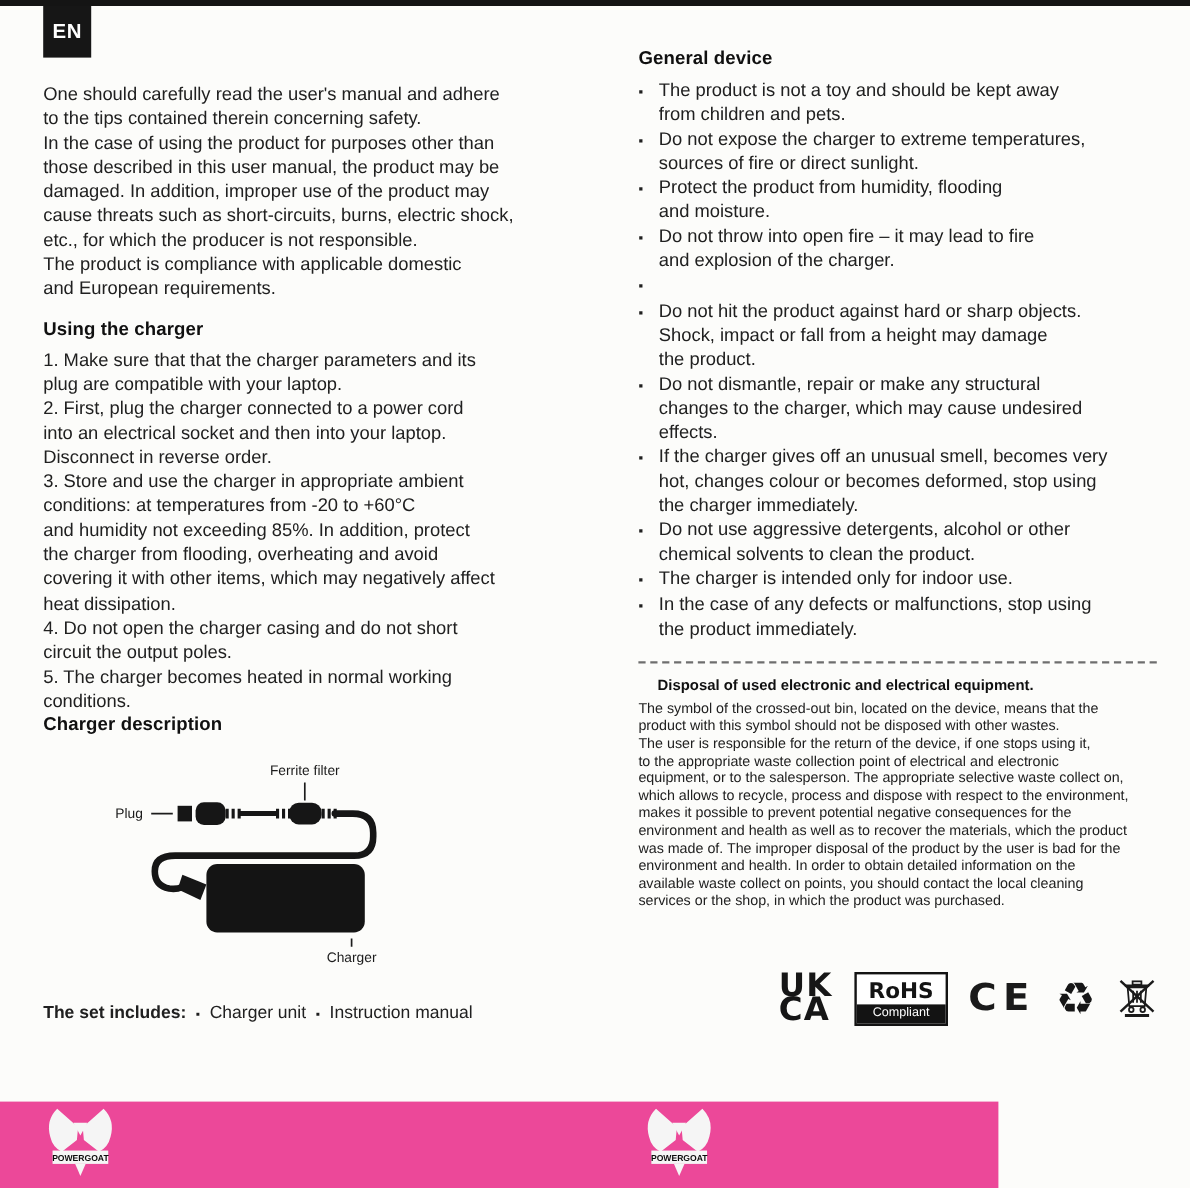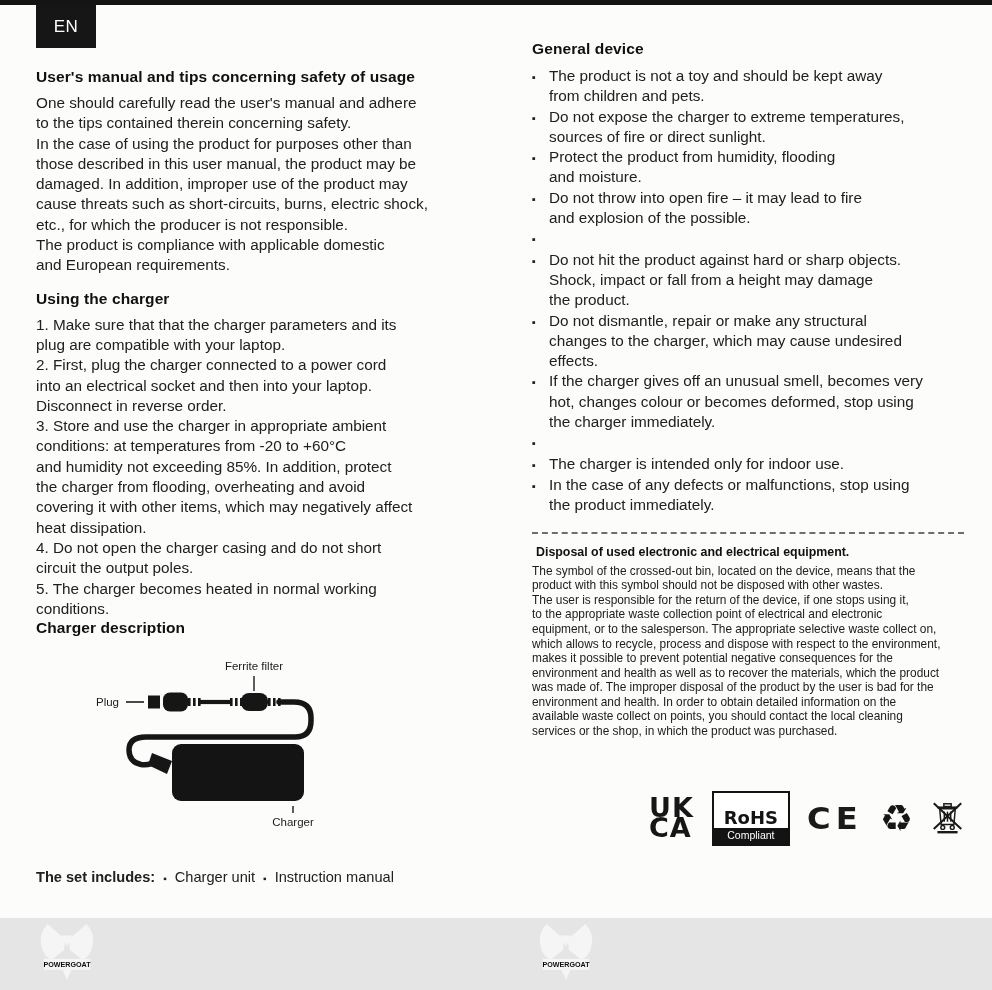--- a/index.html
+++ b/index.html
@@ -6,66 +6,65 @@
   .page{
     position:relative;
     width:992px;height:990px;
     background:#fcfcfa;
     font-family:"Liberation Sans", sans-serif;
     color:#202020;
     overflow:hidden;
   }
   .top-bar{position:absolute;top:0;left:0;width:992px;height:5px;background:#141414;}
   .en-badge{
-    position:absolute;top:5px;left:36px;width:60px;height:43px;
-    background:#161616;color:#fff;font-weight:normal;font-size:17px;
+    position:absolute;top:5px;left:36px;width:40px;height:43px;
+    background:#161616;color:#fff;font-weight:bold;font-size:17px;
     display:flex;align-items:center;justify-content:center;letter-spacing:.5px;text-align:right;
   }
   .col{position:absolute;}
   .col-left{left:36px;top:62px;width:464px;}
   .col-right{left:532px;top:36px;width:432px;}
   h2{font-size:15.5px;margin:0;color:#101010;letter-spacing:.1px;}
   .prewrap{white-space:pre-line;}
   .body-text{font-size:15.3px;line-height:20.3px;margin:7px 0 0 0;}
   .h-usage{margin-top:6px;}
   .h-using{margin-top:14px;}
   .h-desc{}
   .h-remarks{padding-top:4px;}
   .bullet-list{list-style:none;margin:8px 0 0 0;padding:0;font-size:15.3px;line-height:20.3px;}
   .bullet-list li{display:flex;}
   .bullet-list .marker{width:17px;flex:0 0 17px;font-size:11px;padding-top:1px;}
   .dashed-sep{margin:16px 0 11px 0;border-top:2px dashed #6e6e6e;height:0;}
-  .disposal-heading{font-size:12.4px;font-weight:bold;color:#101010;margin:0 0 5px 4px;}
+  .disposal-heading{font-size:12.4px;font-weight:bold;color:#101010;margin:0 0 5px 16px;}
   .small-text{font-size:11.9px;line-height:14.6px;margin:0;}
   .diagram{margin:12px 0 0 48px;}
-  .set-line{margin-top:24px;font-size:14.6px;display:flex;align-items:flex-end;gap:8px;}
+  .set-line{margin-top:14px;font-size:14.6px;display:flex;align-items:flex-end;gap:8px;}
   .set-line .lbl{font-weight:bold;}
   .set-line .sq{font-size:10px;position:relative;top:-1px;}
   .certs{margin-top:52px;display:flex;align-items:center;justify-content:flex-end;gap:18px;}
   .ukca{display:flex;flex-direction:column;font-weight:bold;font-size:27px;line-height:20px;letter-spacing:1px;color:#161616;font-family:"DejaVu Sans", sans-serif;}
   .rohs{border:2.5px solid #131313;width:74px;text-align:center;background:#fff;}
-  .rohs-top{display:block;font-weight:bold;font-size:18px;padding:14px 2px 0 2px;color:#131313;font-family:"DejaVu Sans", sans-serif;}
+  .rohs-top{display:block;font-weight:bold;font-size:18px;padding:4px 2px 0 2px;color:#131313;font-family:"DejaVu Sans", sans-serif;}
   .rohs-bottom{display:block;background:#131313;color:#fff;font-size:10.5px;padding:1px 2px 3px 2px;}
   .ce{font-family:"DejaVu Sans", sans-serif;font-weight:bold;font-size:31px;letter-spacing:5px;color:#1a1a1a;transform:scaleX(1.04);}
   .recycle{font-family:"DejaVu Sans", sans-serif;font-size:37px;line-height:1;color:#161616;}
-  .footer{position:absolute;left:0;top:918px;width:992px;height:72px;background:#e5e5e5;}
+  .footer{position:absolute;left:0;top:918px;width:832px;height:72px;background:#ec4899;}
   .goat-logo{position:absolute;top:3px;}
   .goat-logo.first{left:38px;}
   .goat-logo.second{left:537px;}
   svg text{font-family:"Liberation Sans", sans-serif;}
 </style>
 </head>
 <body>
 
 <div class="page">
   <div class="top-bar"></div>
   <div class="en-badge">EN</div>
 
   <div class="col col-left">
-    <h2 class="h-usage">User's manual and tips concerning safety of usage</h2>
     <p class="body-text prewrap">One should carefully read the user's manual and adhere
 to the tips contained therein concerning safety.
 In the case of using the product for purposes other than
 those described in this user manual, the product may be
 damaged. In addition, improper use of the product may
 cause threats such as short-circuits, burns, electric shock,
 etc., for which the producer is not responsible.
 The product is compliance with applicable domestic
 and European requirements.</p>
 
@@ -141,21 +140,21 @@
 sources of fire or direct sunlight.</span>
         </li>
       <li>
           <span class="marker">▪</span>
           <span class="prewrap">Protect the product from humidity, flooding
 and moisture.</span>
         </li>
       <li>
           <span class="marker">▪</span>
           <span class="prewrap">Do not throw into open fire – it may lead to fire
-and explosion of the possible.</span>
+and explosion of the charger.</span>
         </li>
       <li>
           <span class="marker">▪</span>
         </li>
       <li>
           <span class="marker">▪</span>
           <span class="prewrap">Do not hit the product against hard or sharp objects.
 Shock, impact or fall from a height may damage
 the product.</span>
         </li>
@@ -166,20 +165,22 @@
 effects.</span>
         </li>
       <li>
           <span class="marker">▪</span>
           <span class="prewrap">If the charger gives off an unusual smell, becomes very
 hot, changes colour or becomes deformed, stop using
 the charger immediately.</span>
         </li>
       <li>
           <span class="marker">▪</span>
+          <span class="prewrap">Do not use aggressive detergents, alcohol or other
+chemical solvents to clean the product.</span>
         </li>
       <li>
           <span class="marker">▪</span>
           <span class="prewrap">The charger is intended only for indoor use.</span>
         </li>
       <li>
           <span class="marker">▪</span>
           <span class="prewrap">In the case of any defects or malfunctions, stop using
 the product immediately.</span>
         </li>

